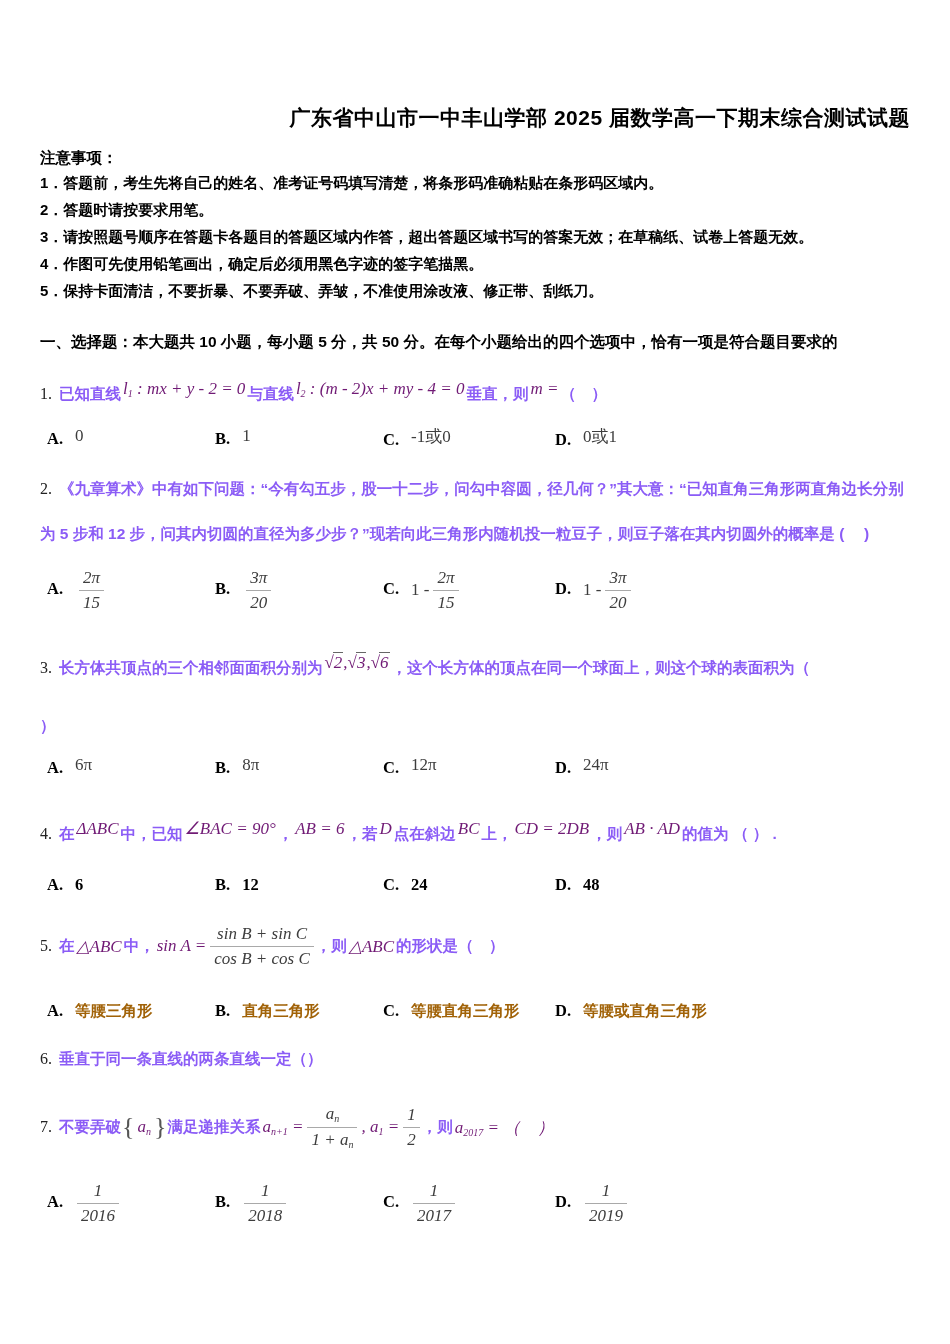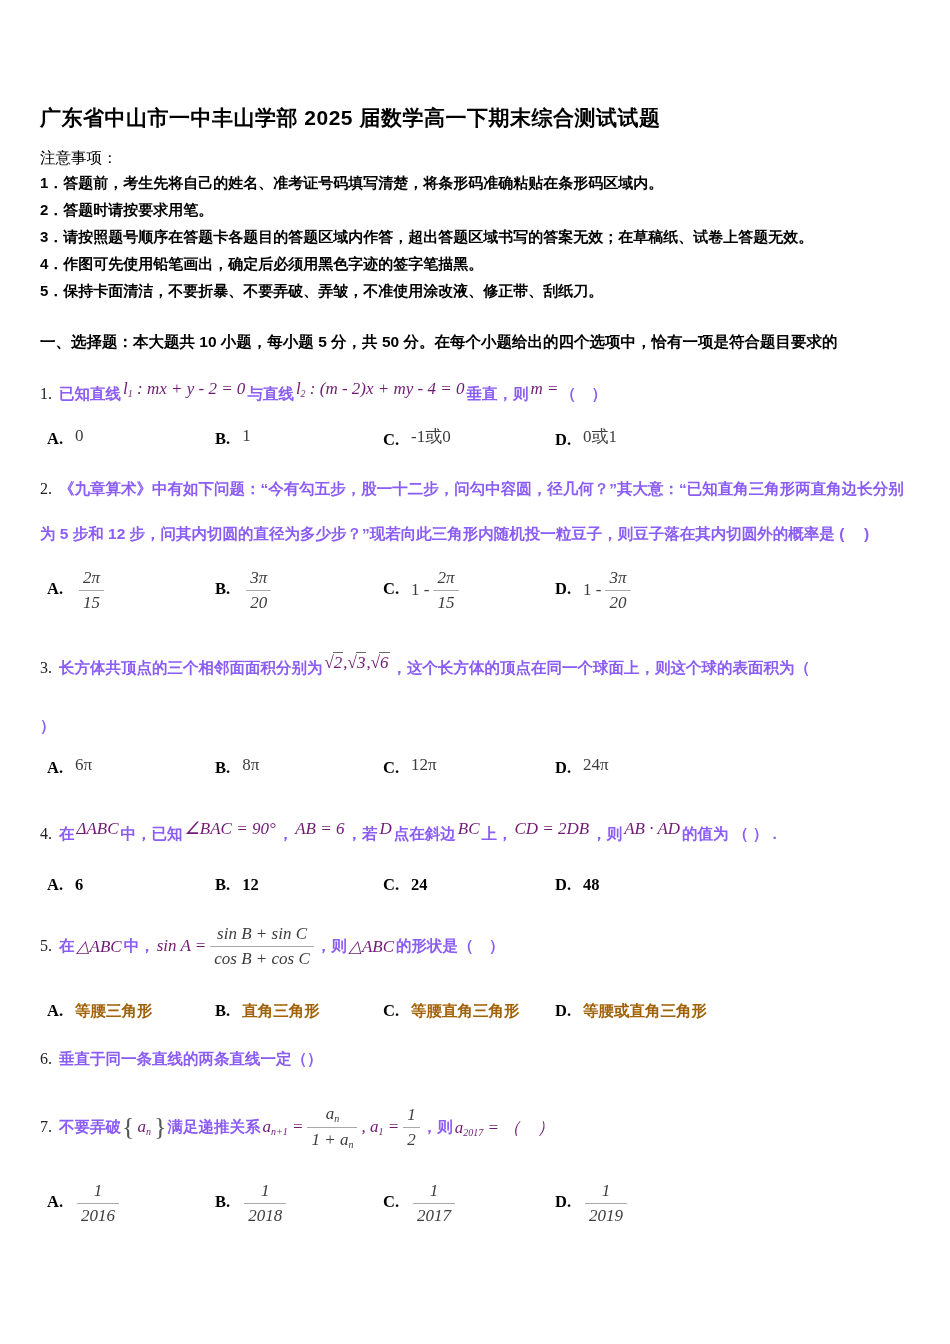--- a/index.html
+++ b/index.html
@@ -3,25 +3,25 @@
 <meta charset="utf-8">
 <style>
   html,body { margin:0; padding:0; background:#ffffff; }
   body {
     width:950px; height:1344px; overflow:hidden; position:relative;
     font-family:"Liberation Sans", sans-serif; color:#000;
   }
   .page { padding:0 40px; }
 
   .title {
-    margin:104px 0 0 0; text-align:left;
+    margin:104px 0 0 0; text-align:right;
     font-size:21px; font-weight:700; color:#000; letter-spacing:0.5px;
   }
 
-  .notice-head { margin-top:16px; font-size:15.5px; font-weight:400; }
+  .notice-head { margin-top:16px; font-size:15.5px; font-weight:700; }
   .notice-item { font-size:15px; font-weight:600; line-height:27px; }
 
   .section-head { margin-top:26px; font-size:15.5px; font-weight:700; line-height:24px; }
 
   .question { margin:0; }
   .qp { margin:0; font-size:15.5px; font-weight:600; line-height:34px; }
   .qnum { font-family:"Liberation Serif", serif; font-weight:400; color:#222; margin-right:7px; font-size:16px; }
   .cn { color:#8b5cf6; }
 
   

